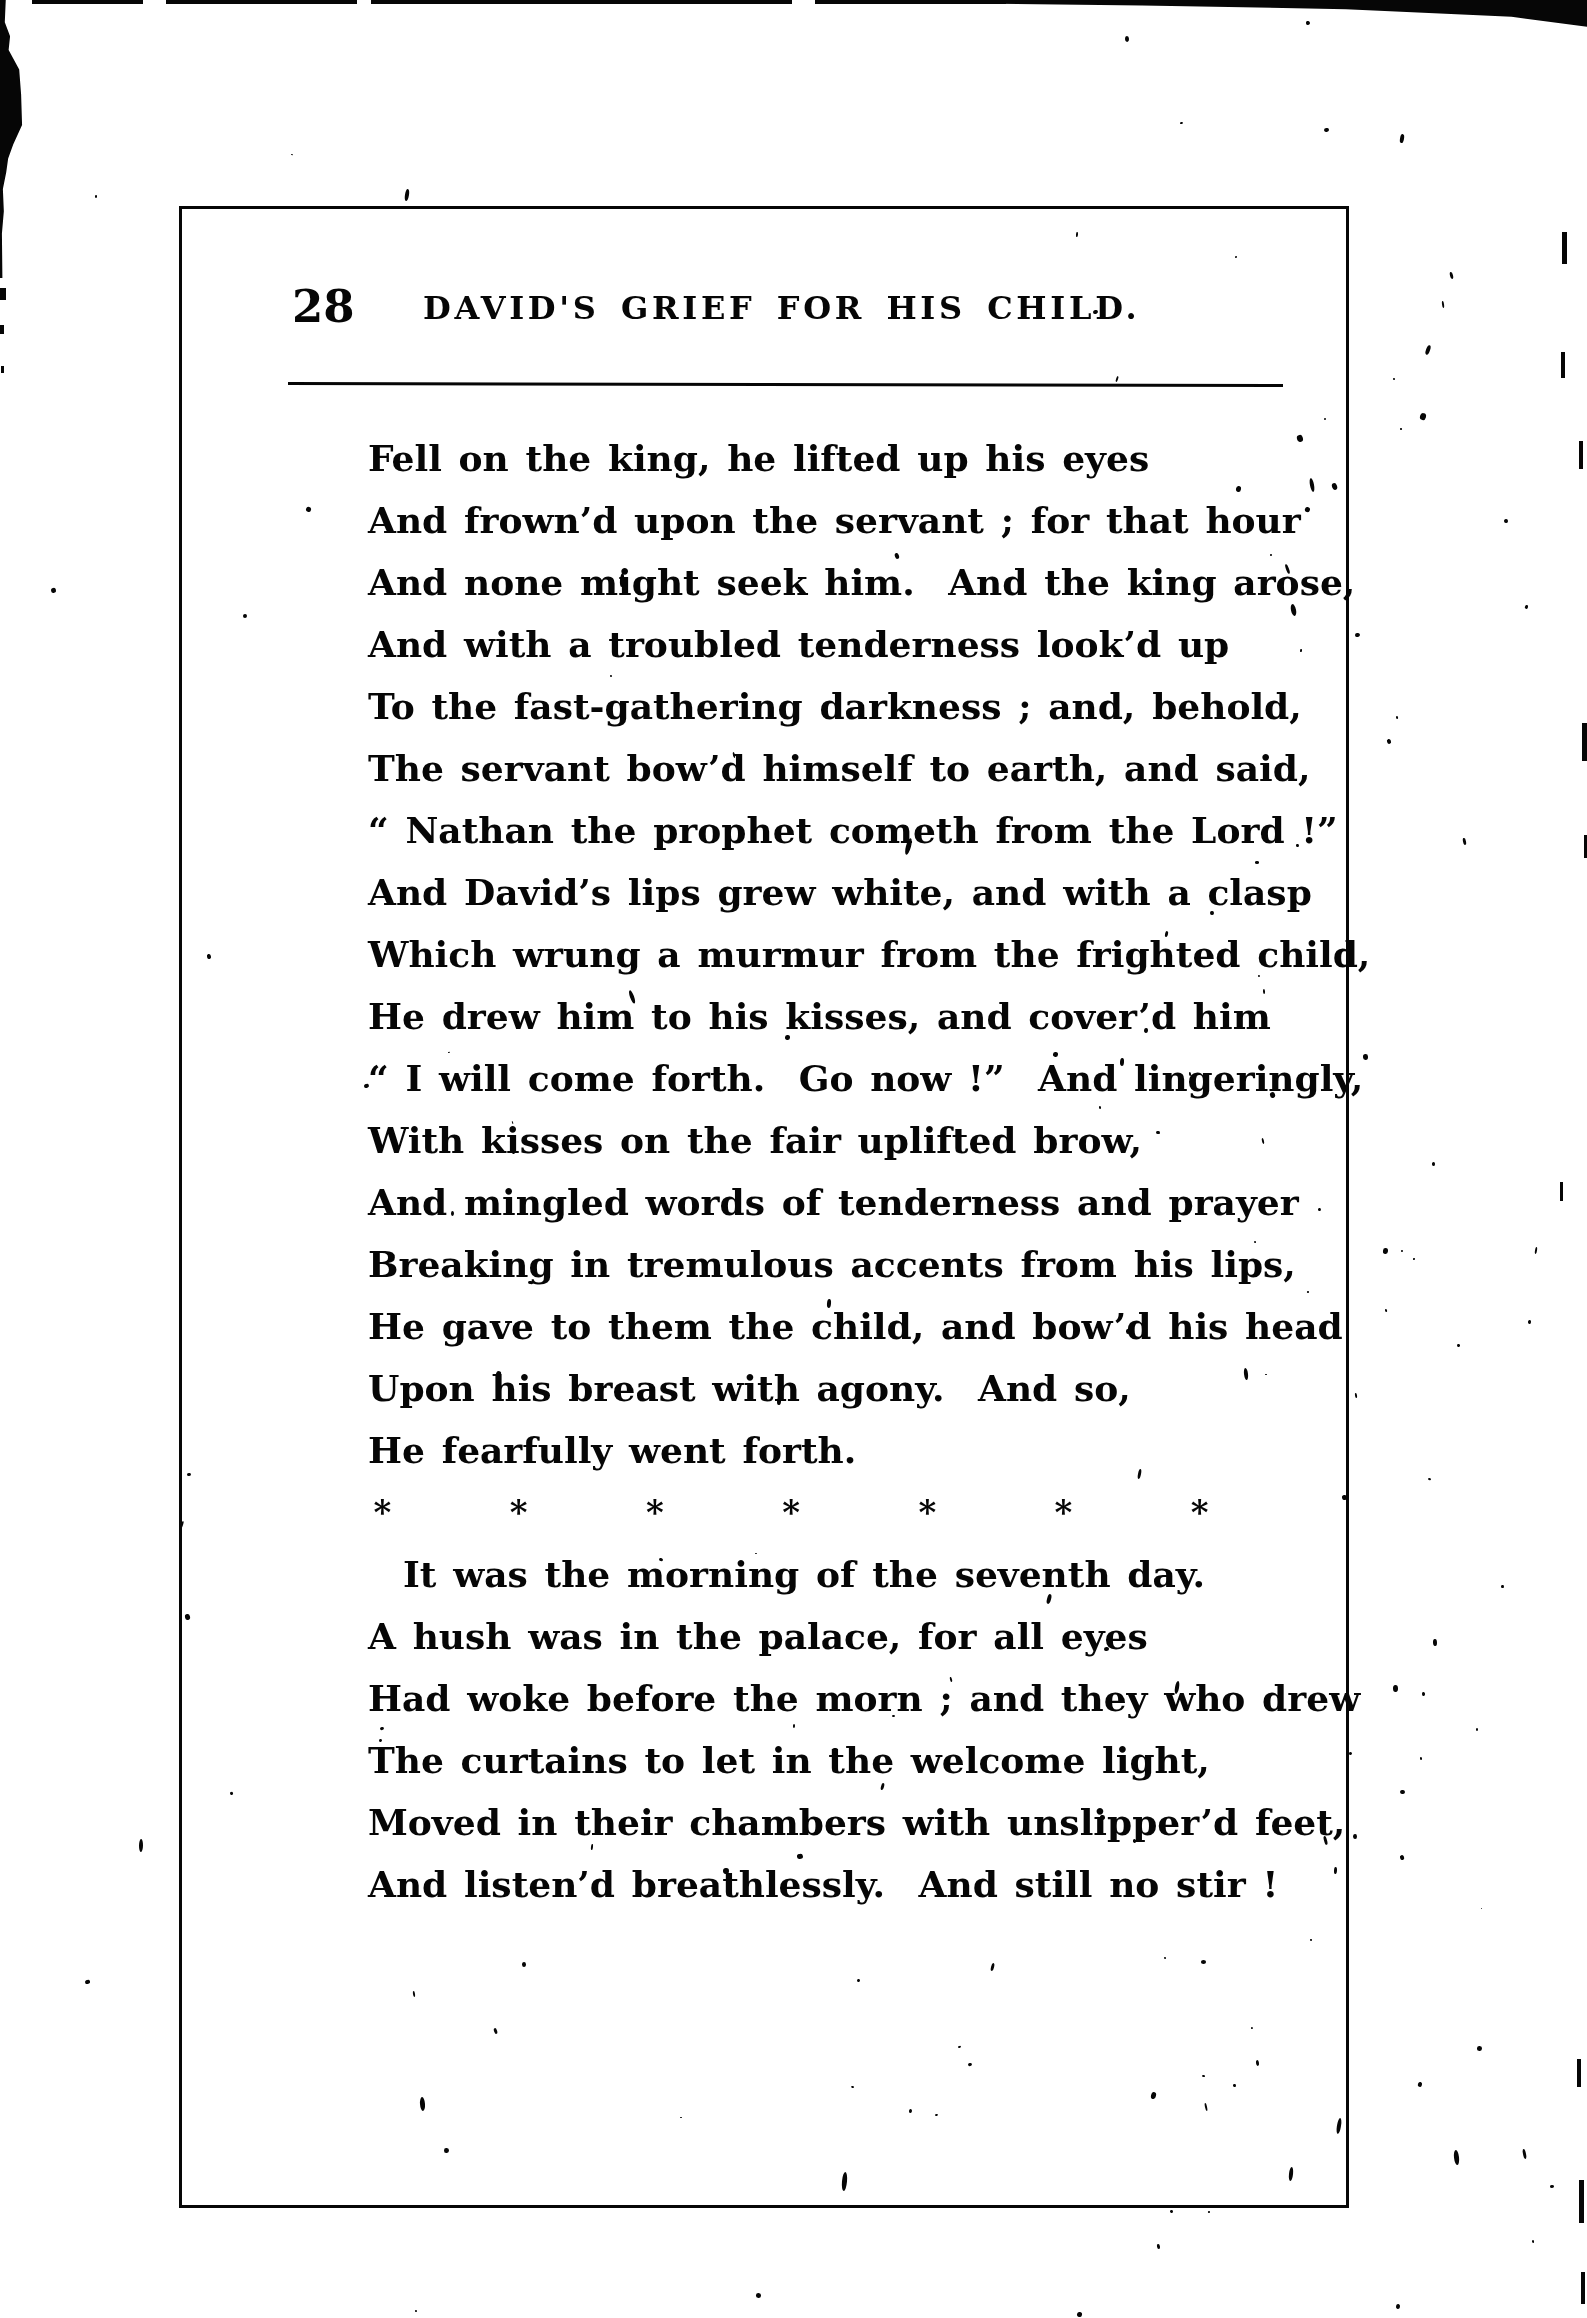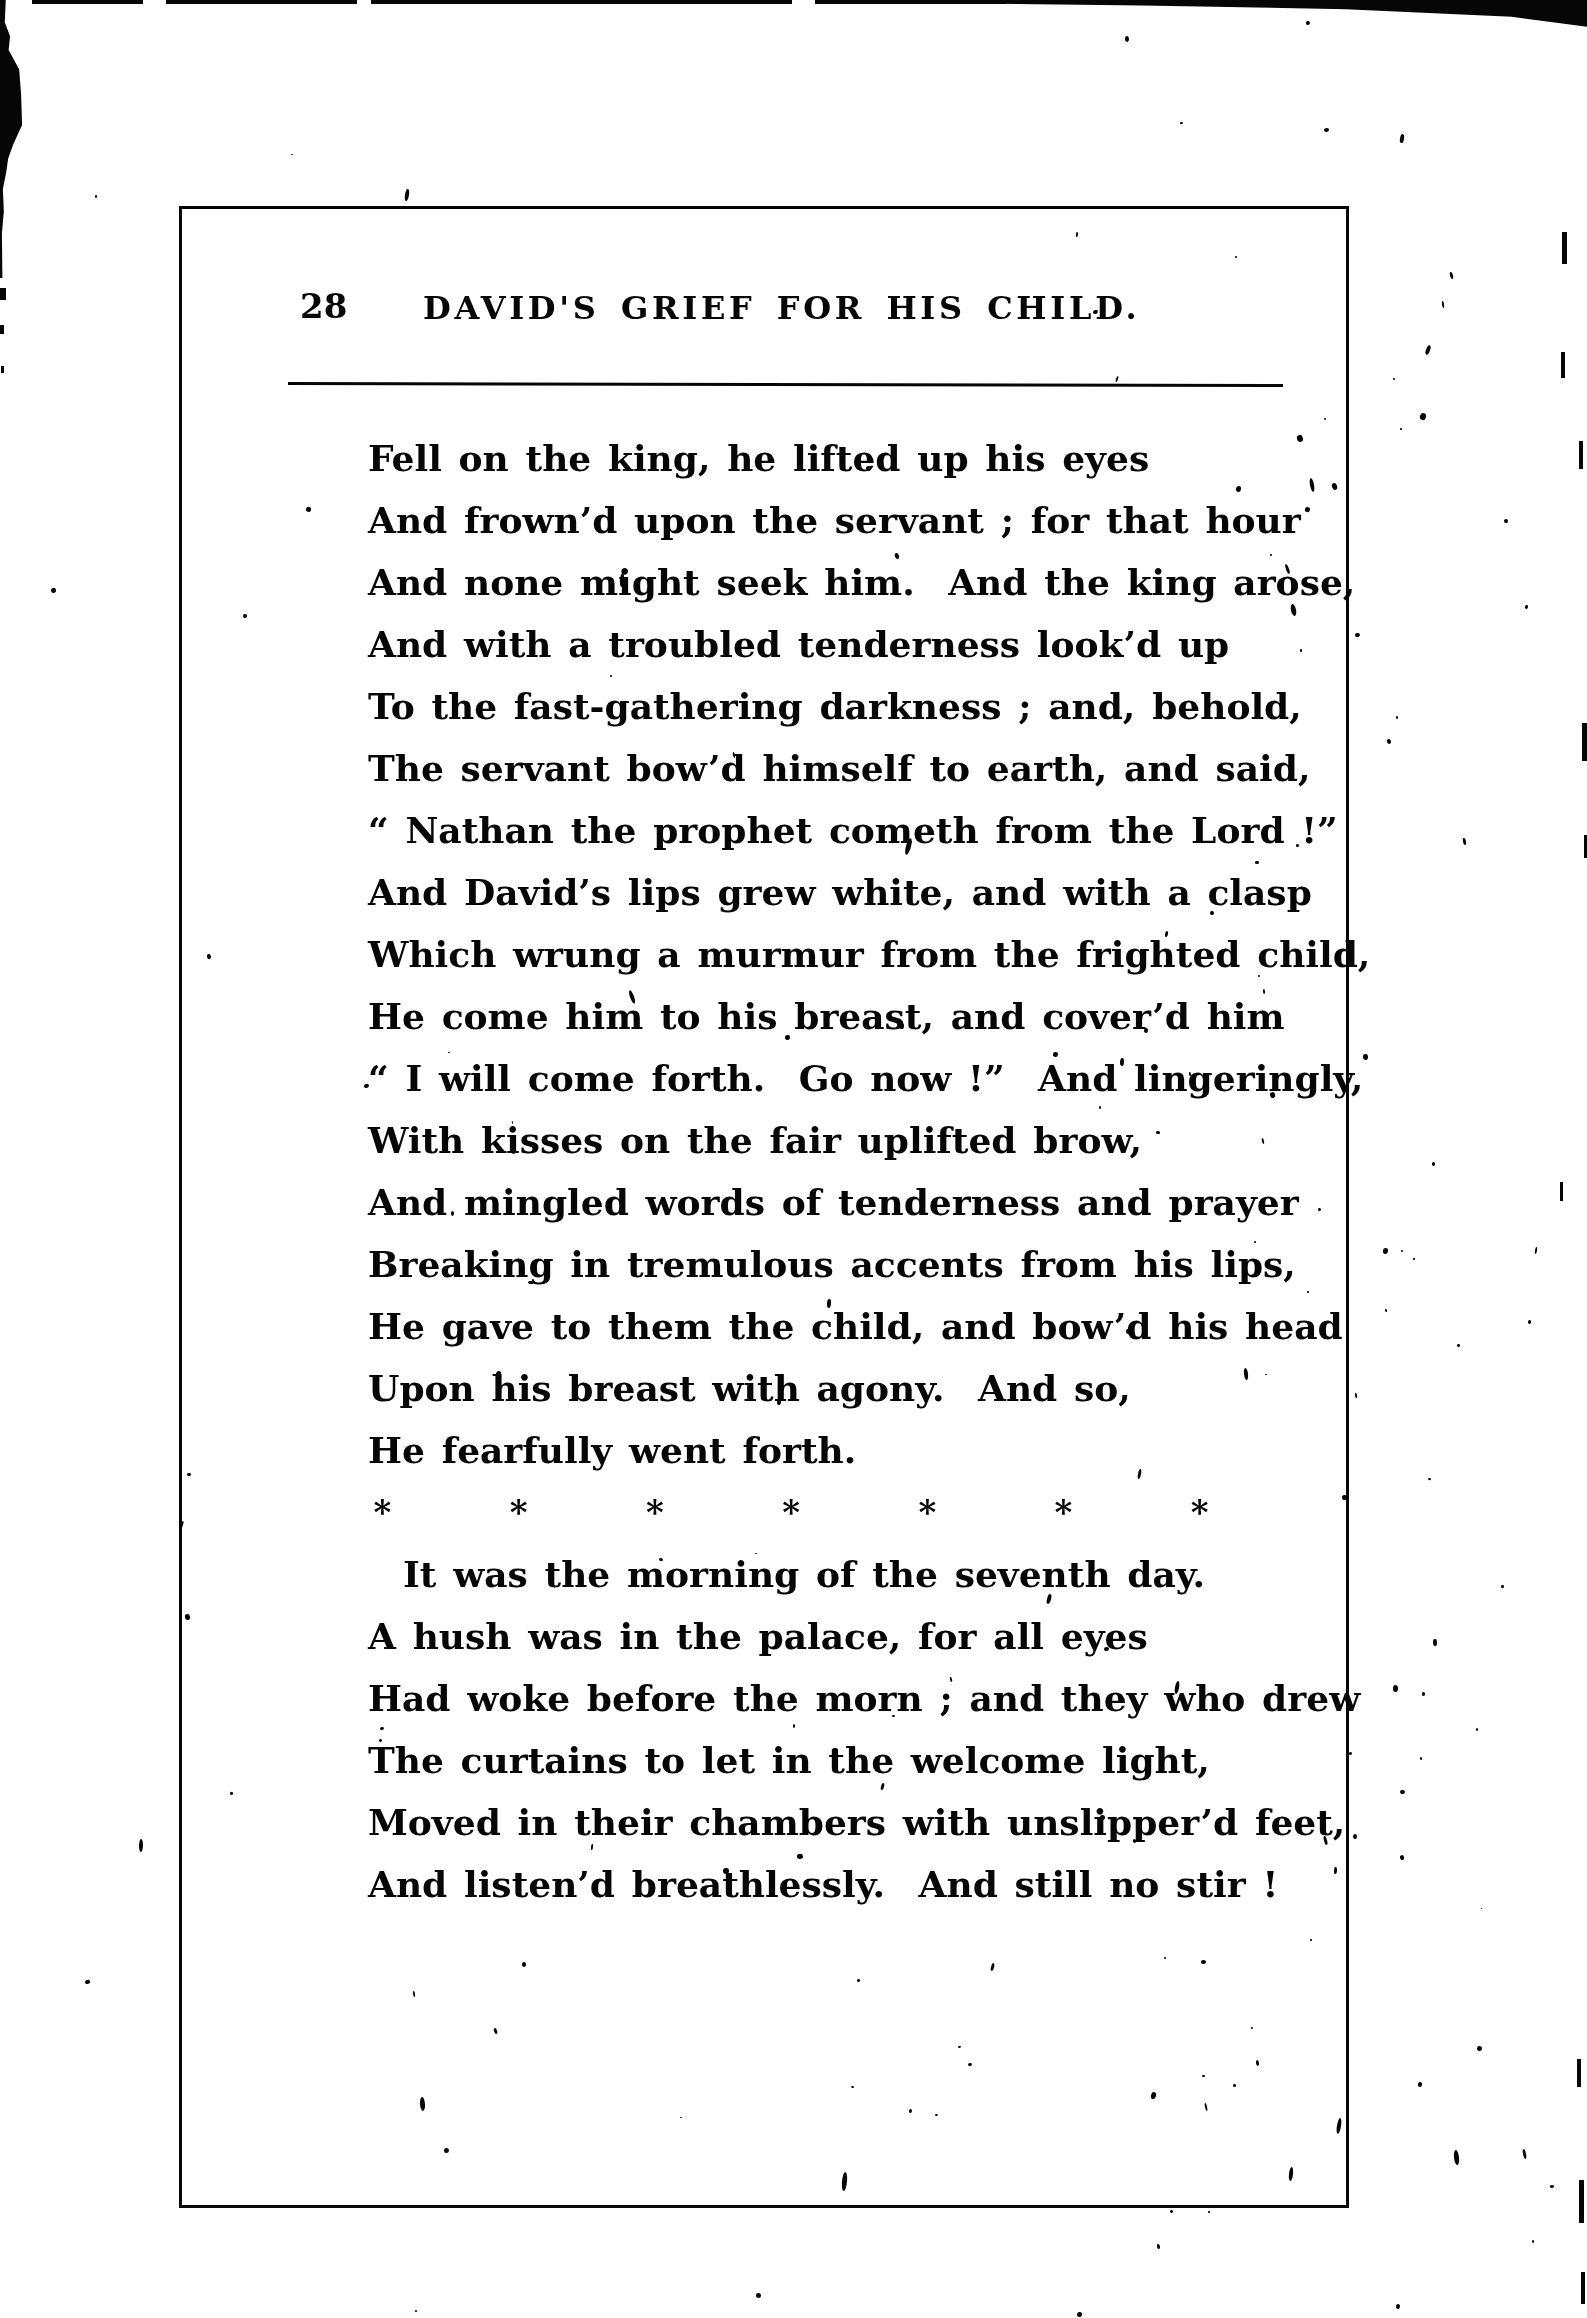--- a/index.html
+++ b/index.html
@@ -11,22 +11,22 @@
     font-family:"DejaVu Serif","Liberation Serif",serif;
     color:#060606;
   }
   
   .frame {
     position:absolute; left:179px; top:206px;
     width:1164px; height:1996px;
     border:3.7px solid #060606;
   }
   .pagenum {
-    position:absolute; left:300px; top:281px;
-    font-size:34px; font-weight:bold; line-height:51px;
+    position:absolute; left:292px; top:281px;
+    font-size:45px; font-weight:bold; line-height:51px;
   }
   .title {
     position:absolute; left:423px; top:283px;
     font-size:32px; font-weight:bold; line-height:51px;
     letter-spacing:3.7px; word-spacing:6.5px; white-space:pre;
   }
   .rule {
     position:absolute; left:288px; top:383px;
     width:995px; height:3.2px; background:#060606;
     transform:rotate(0.12deg);
@@ -80,21 +80,21 @@
     <div id="stanza1">
         <div class="line">Fell on the king, he lifted up his eyes</div>
         <div class="line">And frown’d upon the servant ; for that hour</div>
         <div class="line">And none might seek him.  And the king arose,</div>
         <div class="line">And with a troubled tenderness look’d up</div>
         <div class="line">To the fast-gathering darkness ; and, behold,</div>
         <div class="line">The servant bow’d himself to earth, and said,</div>
         <div class="line">“ Nathan the prophet cometh from the Lord !”</div>
         <div class="line">And David’s lips grew white, and with a clasp</div>
         <div class="line">Which wrung a murmur from the frighted child,</div>
-        <div class="line">He come him to his breast, and cover’d him</div>
+        <div class="line">He drew him to his kisses, and cover’d him</div>
         <div class="line">“ I will come forth.  Go now !”  And lingeringly,</div>
         <div class="line">With kisses on the fair uplifted brow,</div>
         <div class="line">And mingled words of tenderness and prayer</div>
         <div class="line">Breaking in tremulous accents from his lips,</div>
         <div class="line">He gave to them the child, and bow’d his head</div>
         <div class="line">Upon his breast with agony.  And so,</div>
         <div class="line">He fearfully went forth.</div>
       </div>
     <div id="separator" class="sep">
         <span>*</span>

